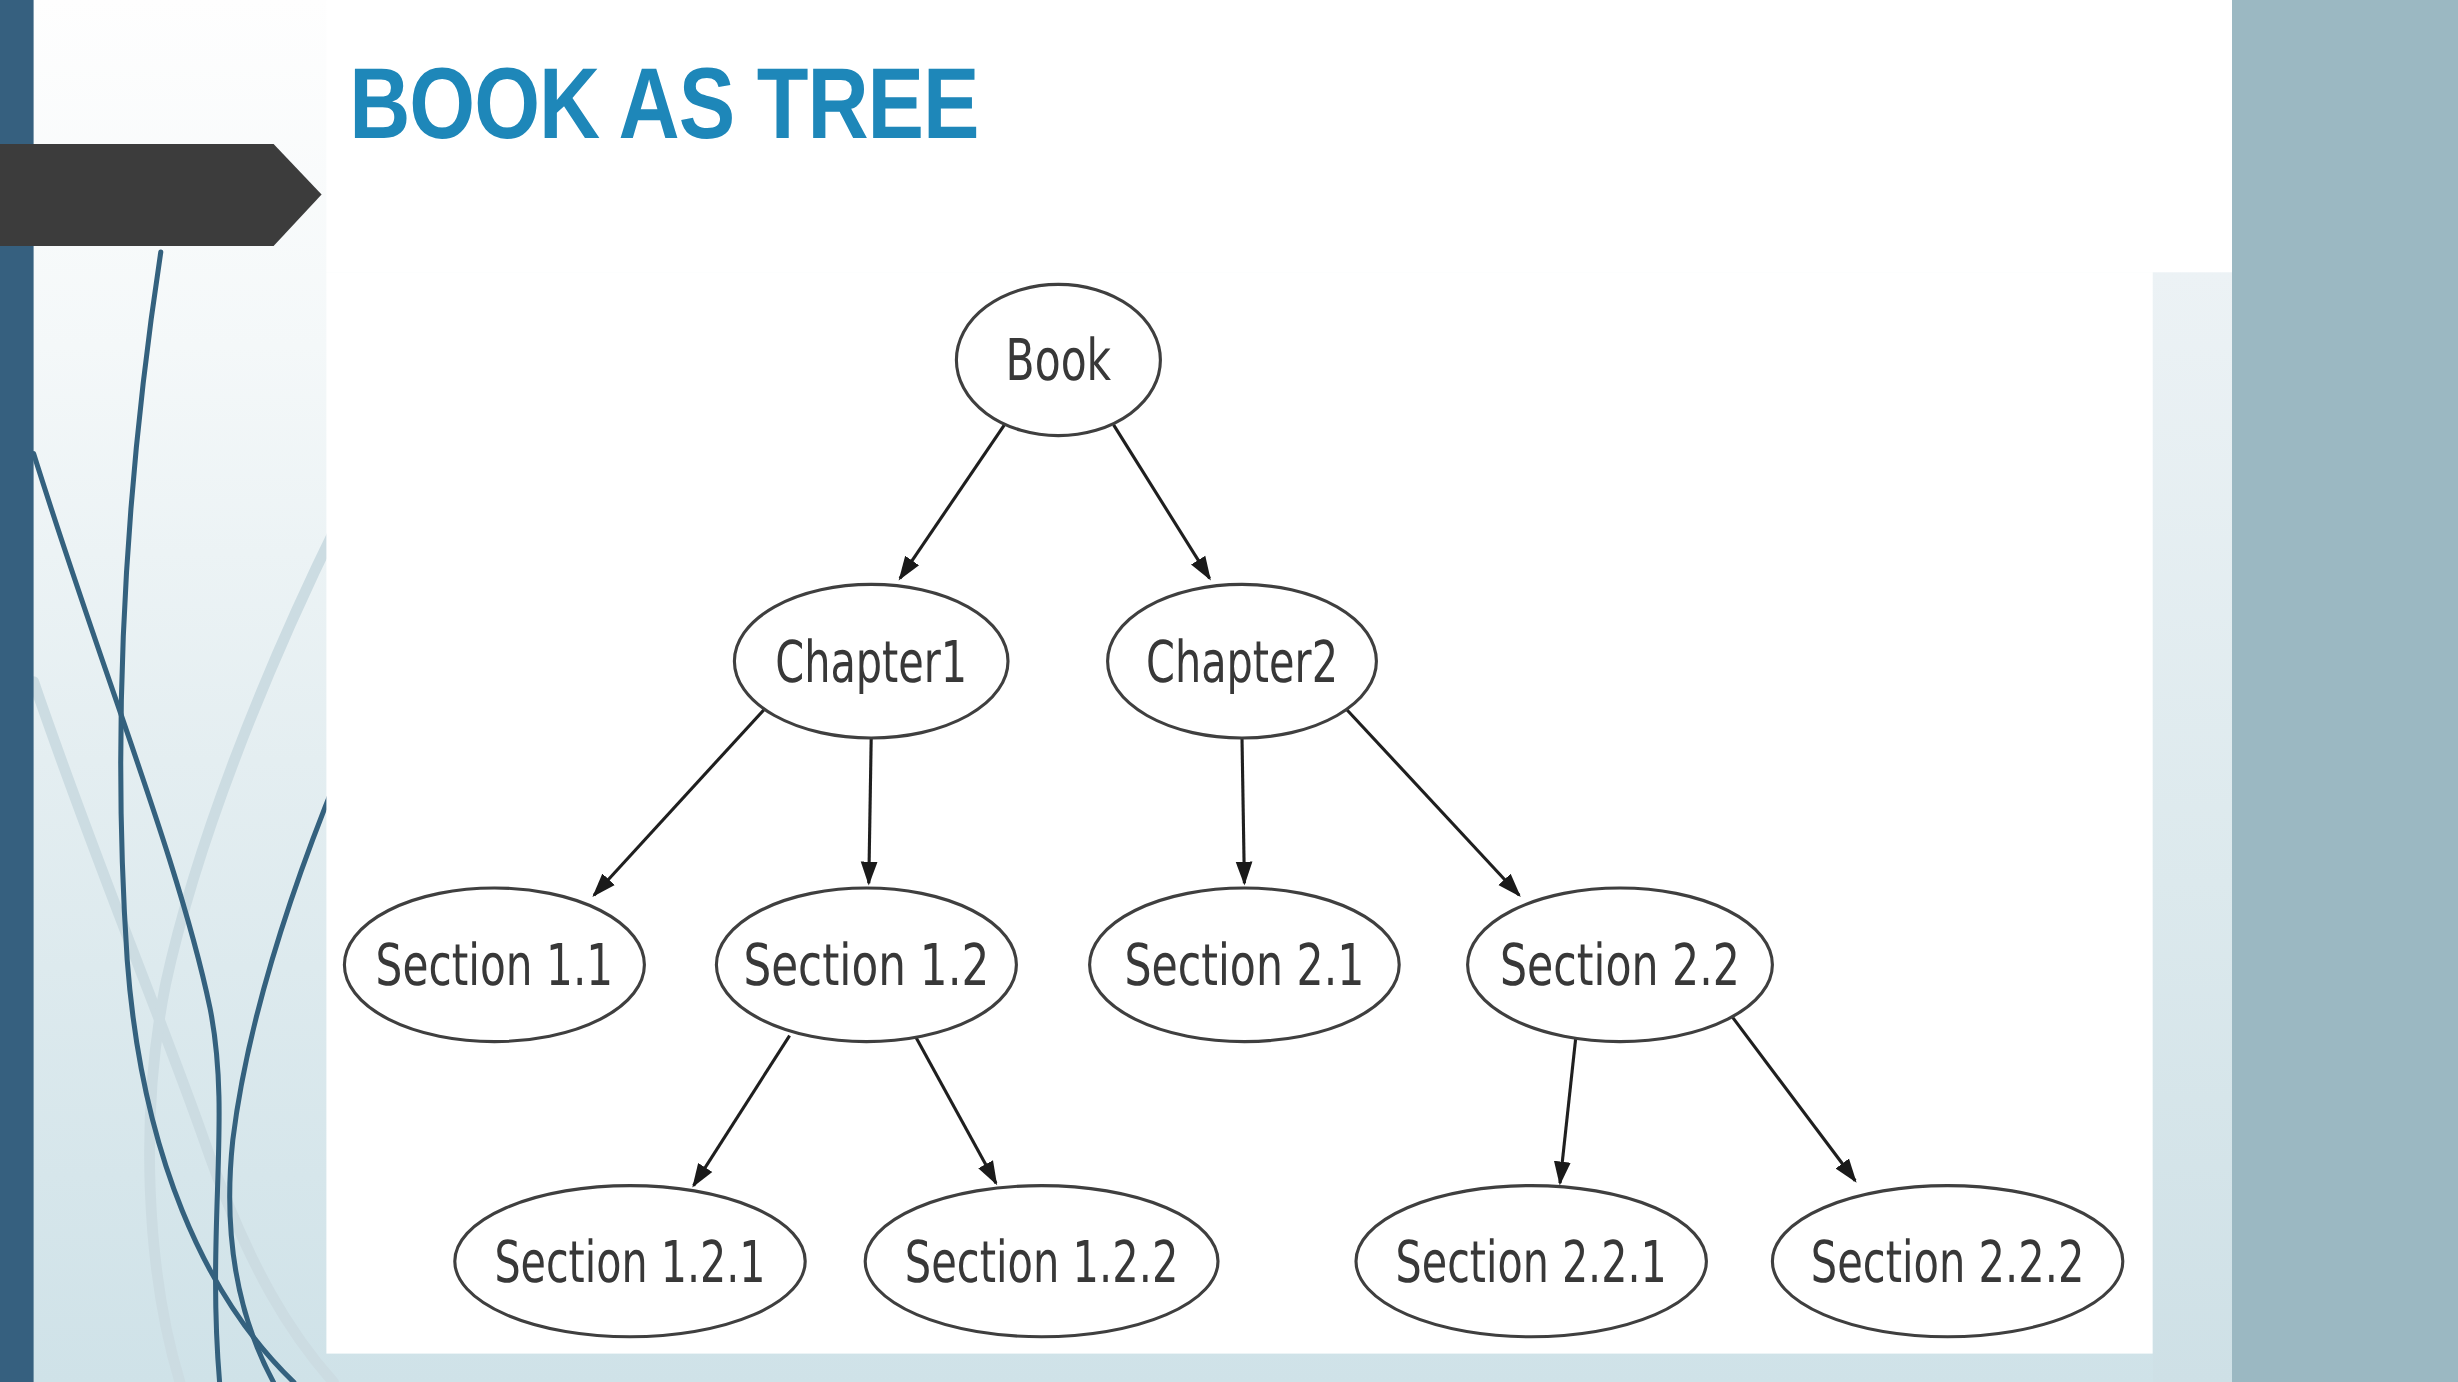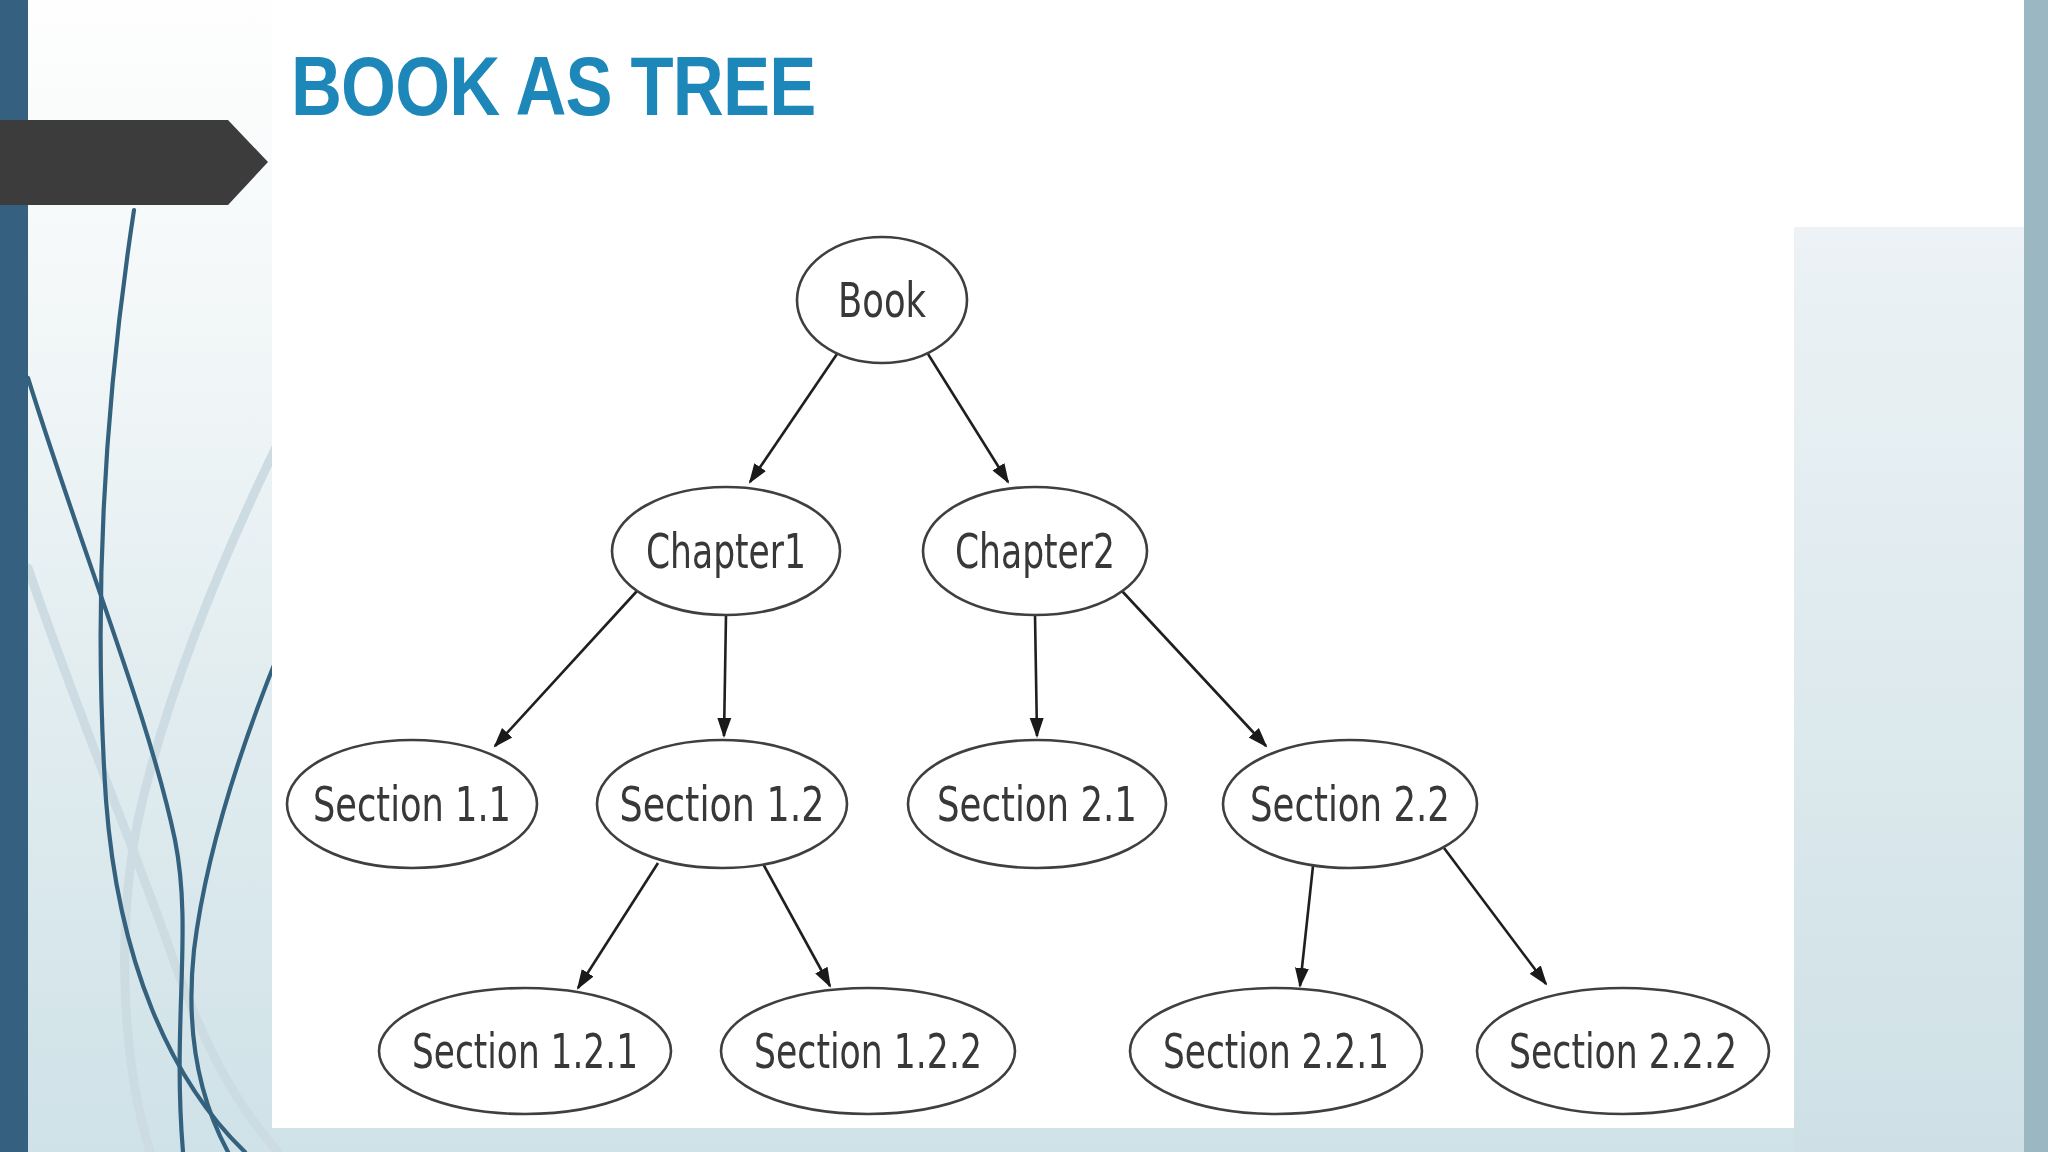--- a/index.html
+++ b/index.html
@@ -1,17 +1,17 @@
 <!DOCTYPE html>
 <html><head>
 <meta charset="utf-8">
 <style>
   html,body{margin:0;padding:0;background:#9bb8c2;}
   .slide{
-    position:relative;width:2024px;height:1152px;overflow:hidden;
+    position:relative;width:1860px;height:1152px;overflow:hidden;
     background:linear-gradient(180deg,#fefefe 0%,#f4f8f9 25%,#e4eef1 55%,#cfe2e8 100%);
     font-family:"Liberation Sans",sans-serif;
   }
   .layer{position:absolute;left:0;top:0;width:2048px;height:1152px;pointer-events:none;}
   .white-band{position:absolute;left:272px;top:0;width:1755px;height:227px;background:#ffffff;}
   .white-main{position:absolute;left:272px;top:227px;width:1522px;height:901px;background:#ffffff;}
   .accent-panel{
     position:absolute;left:1794px;top:227px;width:233px;height:925px;
     background:linear-gradient(180deg,#ecf2f5 0%,#dcE9ed 55%,#cee0e6 100%);
   }

